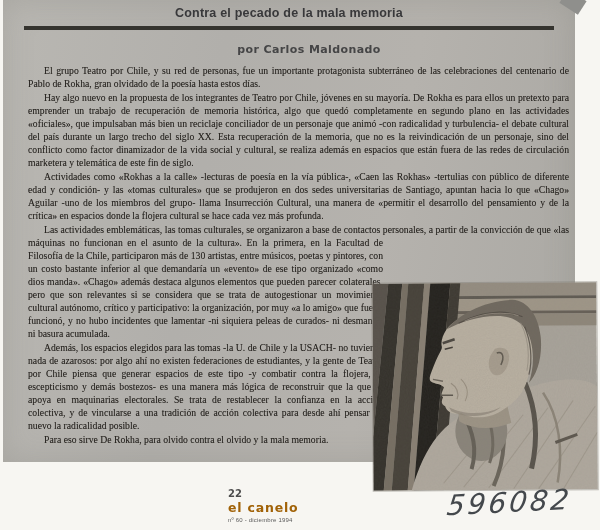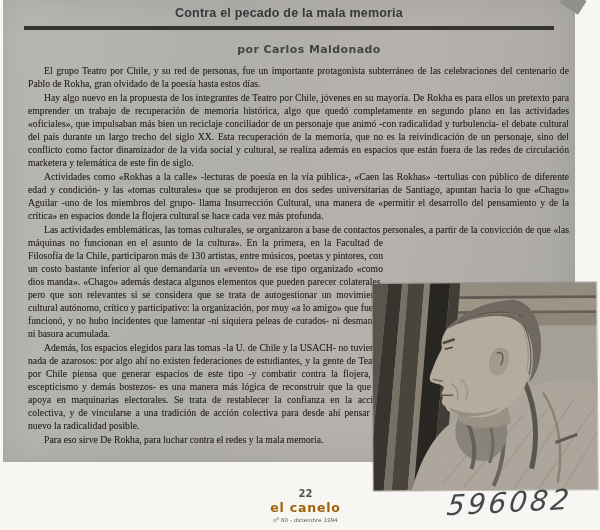--- a/index.html
+++ b/index.html
@@ -48,21 +48,21 @@
   .photo{
     position:absolute;left:373px;top:283px;width:224px;height:207px;
     transform:rotate(-.4deg);
     outline:1px solid rgba(130,126,118,.5);
   }
   .photo svg{display:block;width:100%;height:100%;}
 
   
   .footer{
     position:absolute;left:228px;top:488px;width:155px;
-    text-align:center;color:#4a4a4a;
+    color:#4a4a4a;
   }
   .page-number{
     font-family:"DejaVu Sans", sans-serif;
     font-size:10px;font-weight:700;color:#4e4e4e;
   }
   .magazine-name{
     font-family:"DejaVu Sans", sans-serif;
     font-size:12.5px;font-weight:700;letter-spacing:.8px;color:#a16207;
     margin-top:1px;
   }
@@ -90,21 +90,21 @@
     <div class="rule"></div>
     <div class="byline">por Carlos Maldonado</div>
 
     <div class="article">
       <p>El grupo Teatro por Chile, y su red de personas, fue un importante protagonista subterráneo de las celebraciones del centenario de Pablo de Rokha, gran olvidado de la poesía hasta estos días.</p>
       <p>Hay algo nuevo en la propuesta de los integrantes de Teatro por Chile, jóvenes en su mayoría. De Rokha es para ellos un pretexto para emprender un trabajo de recuperación de memoria histórica, algo que quedó completamente en segundo plano en las actividades «oficiales», que impulsaban más bien un reciclaje conciliador de un personaje que animó -con radicalidad y turbulencia- el debate cultural del país durante un largo trecho del siglo XX. Esta recuperación de la memoria, que no es la reivindicación de un personaje, sino del conflicto como factor dinamizador de la vida social y cultural, se realiza además en espacios que están fuera de las redes de circulación marketera y telemática de este fin de siglo.</p>
       <p>Actividades como «Rokhas a la calle» -lecturas de poesía en la vía pública-, «Caen las Rokhas» -tertulias con público de diferente edad y condición- y las «tomas culturales» que se produjeron en dos sedes universitarias de Santiago, apuntan hacia lo que «Chago» Aguilar -uno de los miembros del grupo- llama Insurrección Cultural, una manera de «permitir el desarrollo del pensamiento y de la crítica» en espacios donde la flojera cultural se hace cada vez más profunda.</p>
       <div class="wrap-spacer"></div>
       <p>Las actividades emblemáticas, las tomas culturales, se organizaron a base de contactos personales, a partir de la convicción de que «las máquinas no funcionan en el asunto de la cultura». En la primera, en la Facultad de Filosofía de la Chile, participaron más de 130 artistas, entre músicos, poetas y pintores, con un costo bastante inferior al que demandaría un «evento» de ese tipo organizado «como dios manda». «Chago» además destaca algunos elementos que pueden parecer colaterales, pero que son relevantes si se considera que se trata de autogestionar un movimiento cultural autónomo, crítico y participativo: la organización, por muy «a lo amigo» que fuera, funcionó, y no hubo incidentes que lamentar -ni siquiera peleas de curados- ni desmanes, ni basura acumulada.</p>
       <p>Además, los espacios elegidos para las tomas -la U. de Chile y la USACH- no tuvieron nada de azarosos: por algo ahí no existen federaciones de estudiantes, y la gente de Teatro por Chile piensa que generar espacios de este tipo -y combatir contra la flojera, el escepticismo y demás bostezos- es una manera más lógica de reconstruir que la que se apoya en maquinarias electorales. Se trata de restablecer la confianza en la acción colectiva, y de vincularse a una tradición de acción colectiva para desde ahí pensar de nuevo la radicalidad posible.</p>
-      <p>Para eso sirve De Rokha, para luchar contra el redes y la mala memoria.</p>
+      <p>Para eso sirve De Rokha, para olvido contra el olvido y la mala memoria.</p>
     </div>
   </div>
 
   <div class="photo">
     <svg viewBox="0 0 224 207" preserveAspectRatio="none">
       <defs>
         <filter id="grain">
           <feTurbulence type="fractalNoise" baseFrequency="0.9" numOctaves="2" result="n"></feTurbulence>
           <feColorMatrix in="n" type="matrix" values="0 0 0 0 0.2  0 0 0 0 0.19  0 0 0 0 0.17  0 0 0 0.55 0"></feColorMatrix>
           <feComposite operator="in" in2="SourceGraphic"></feComposite>

